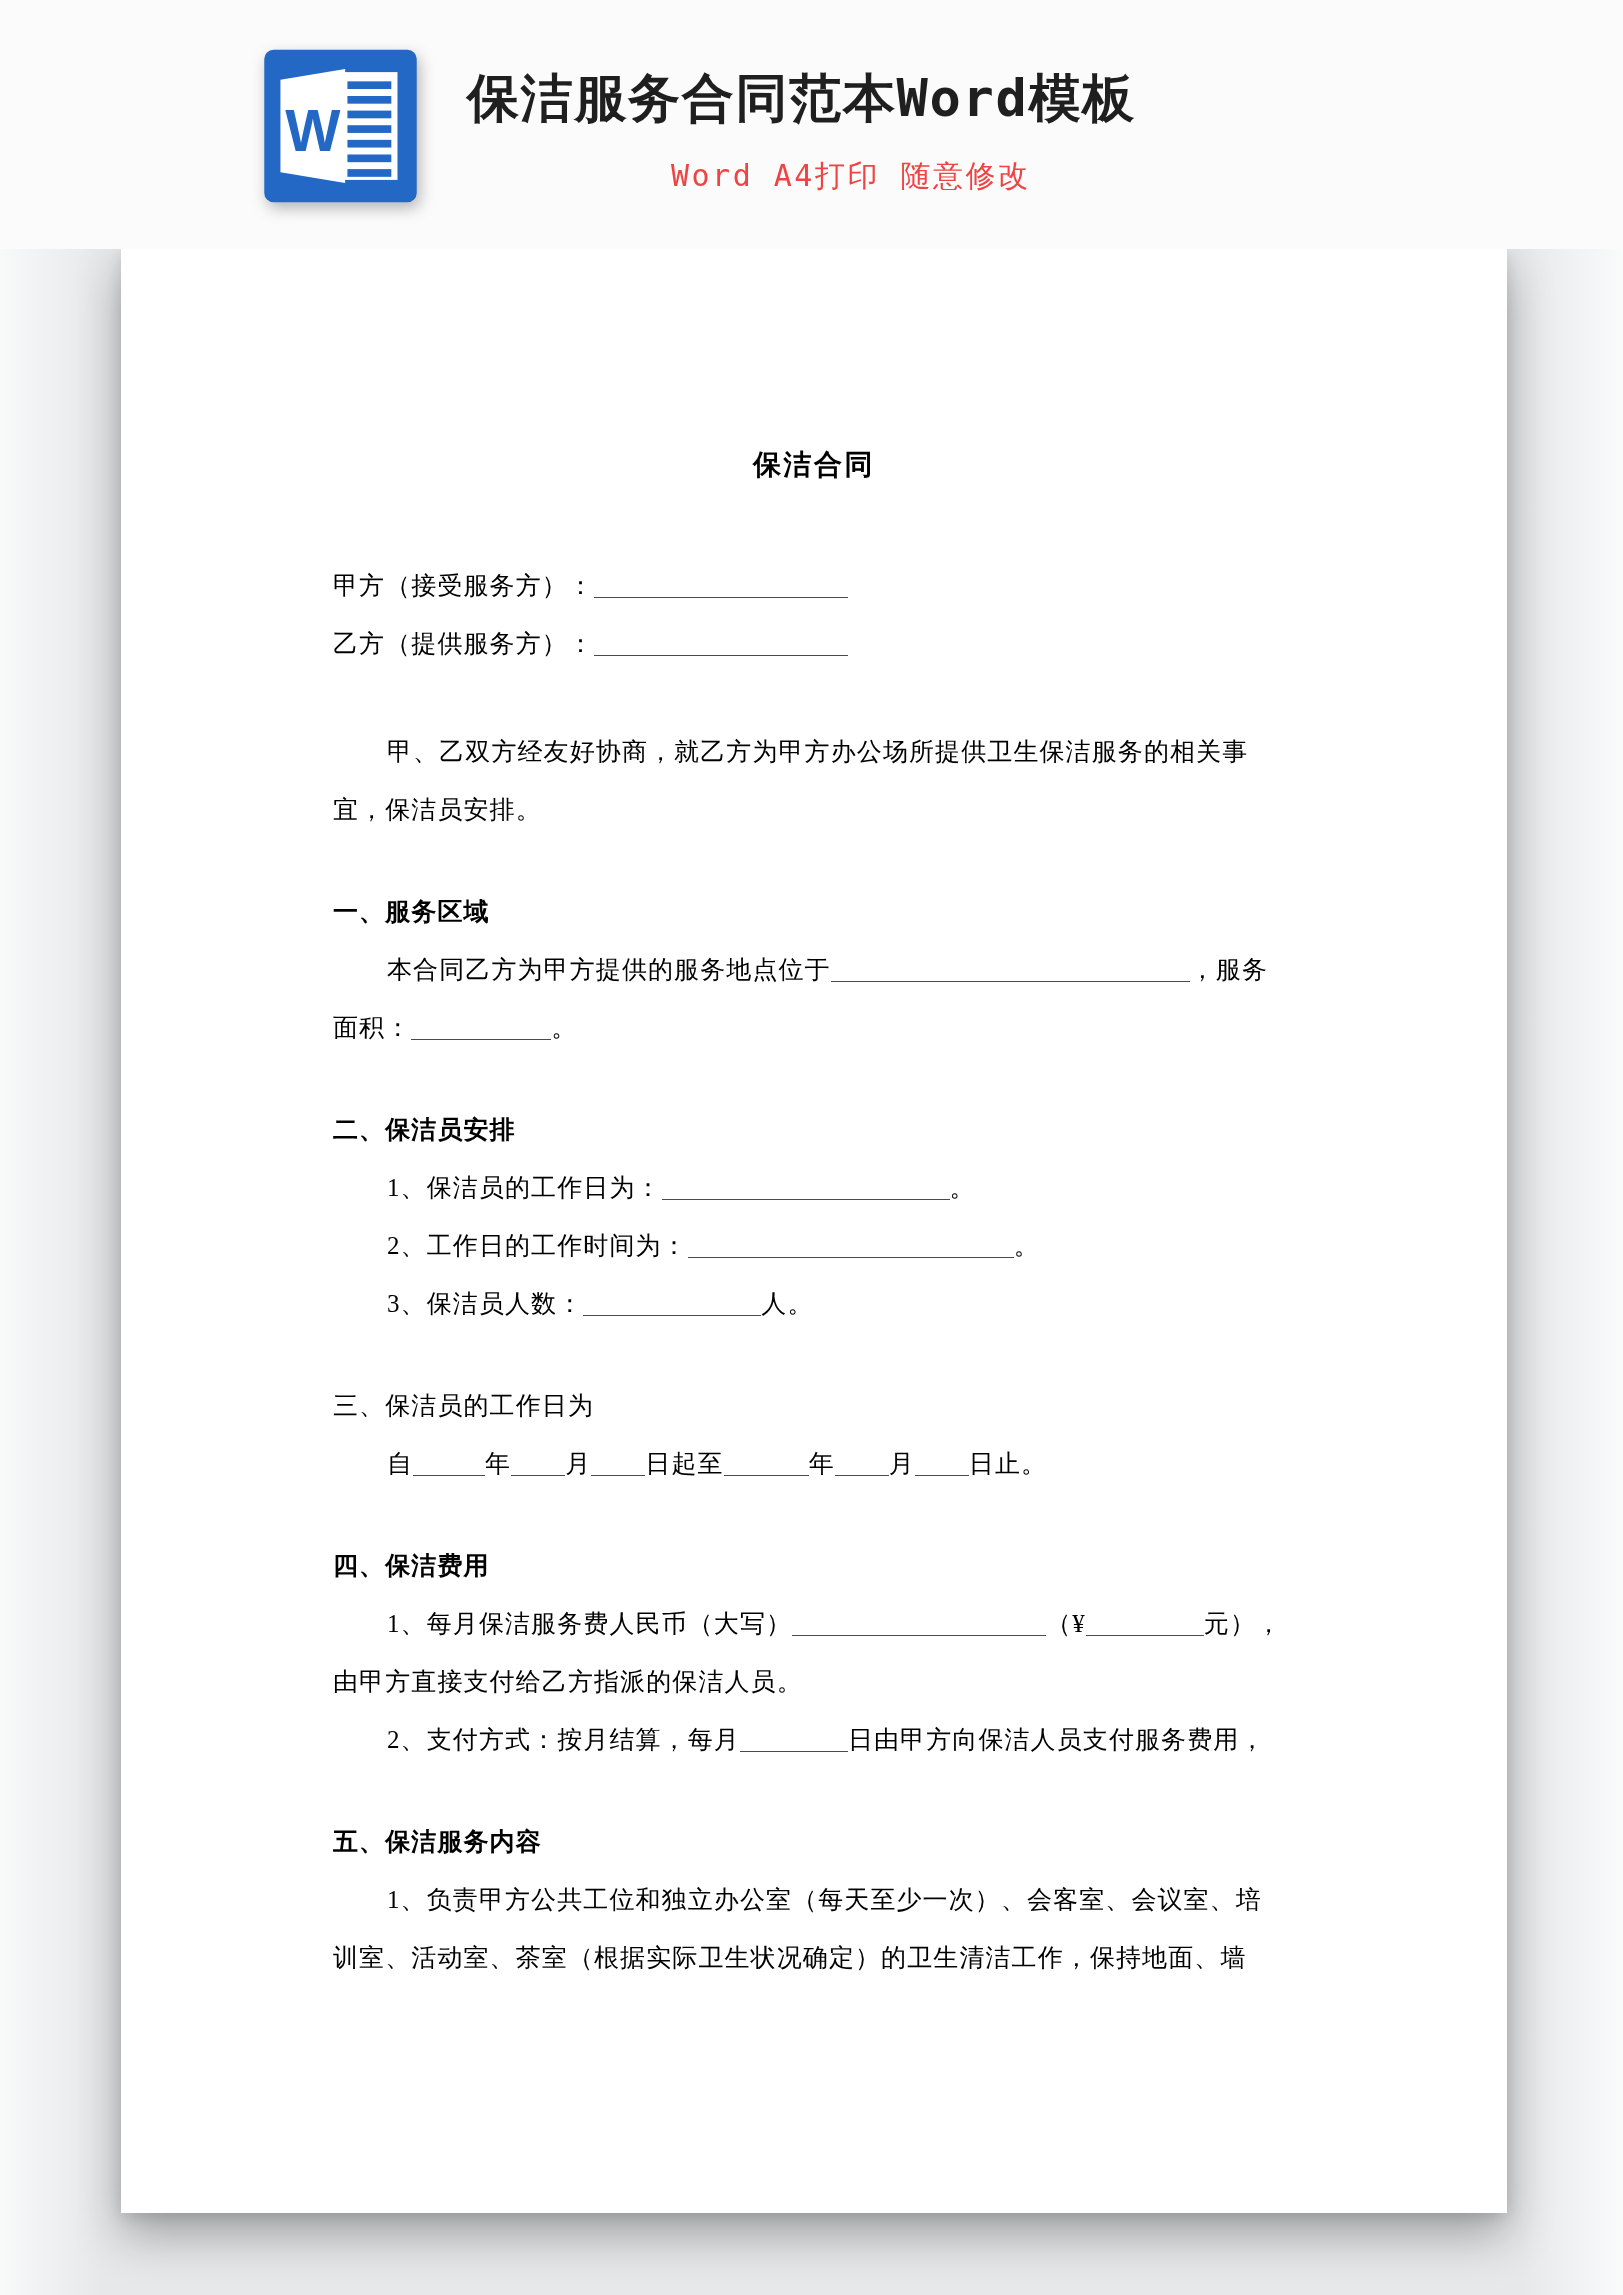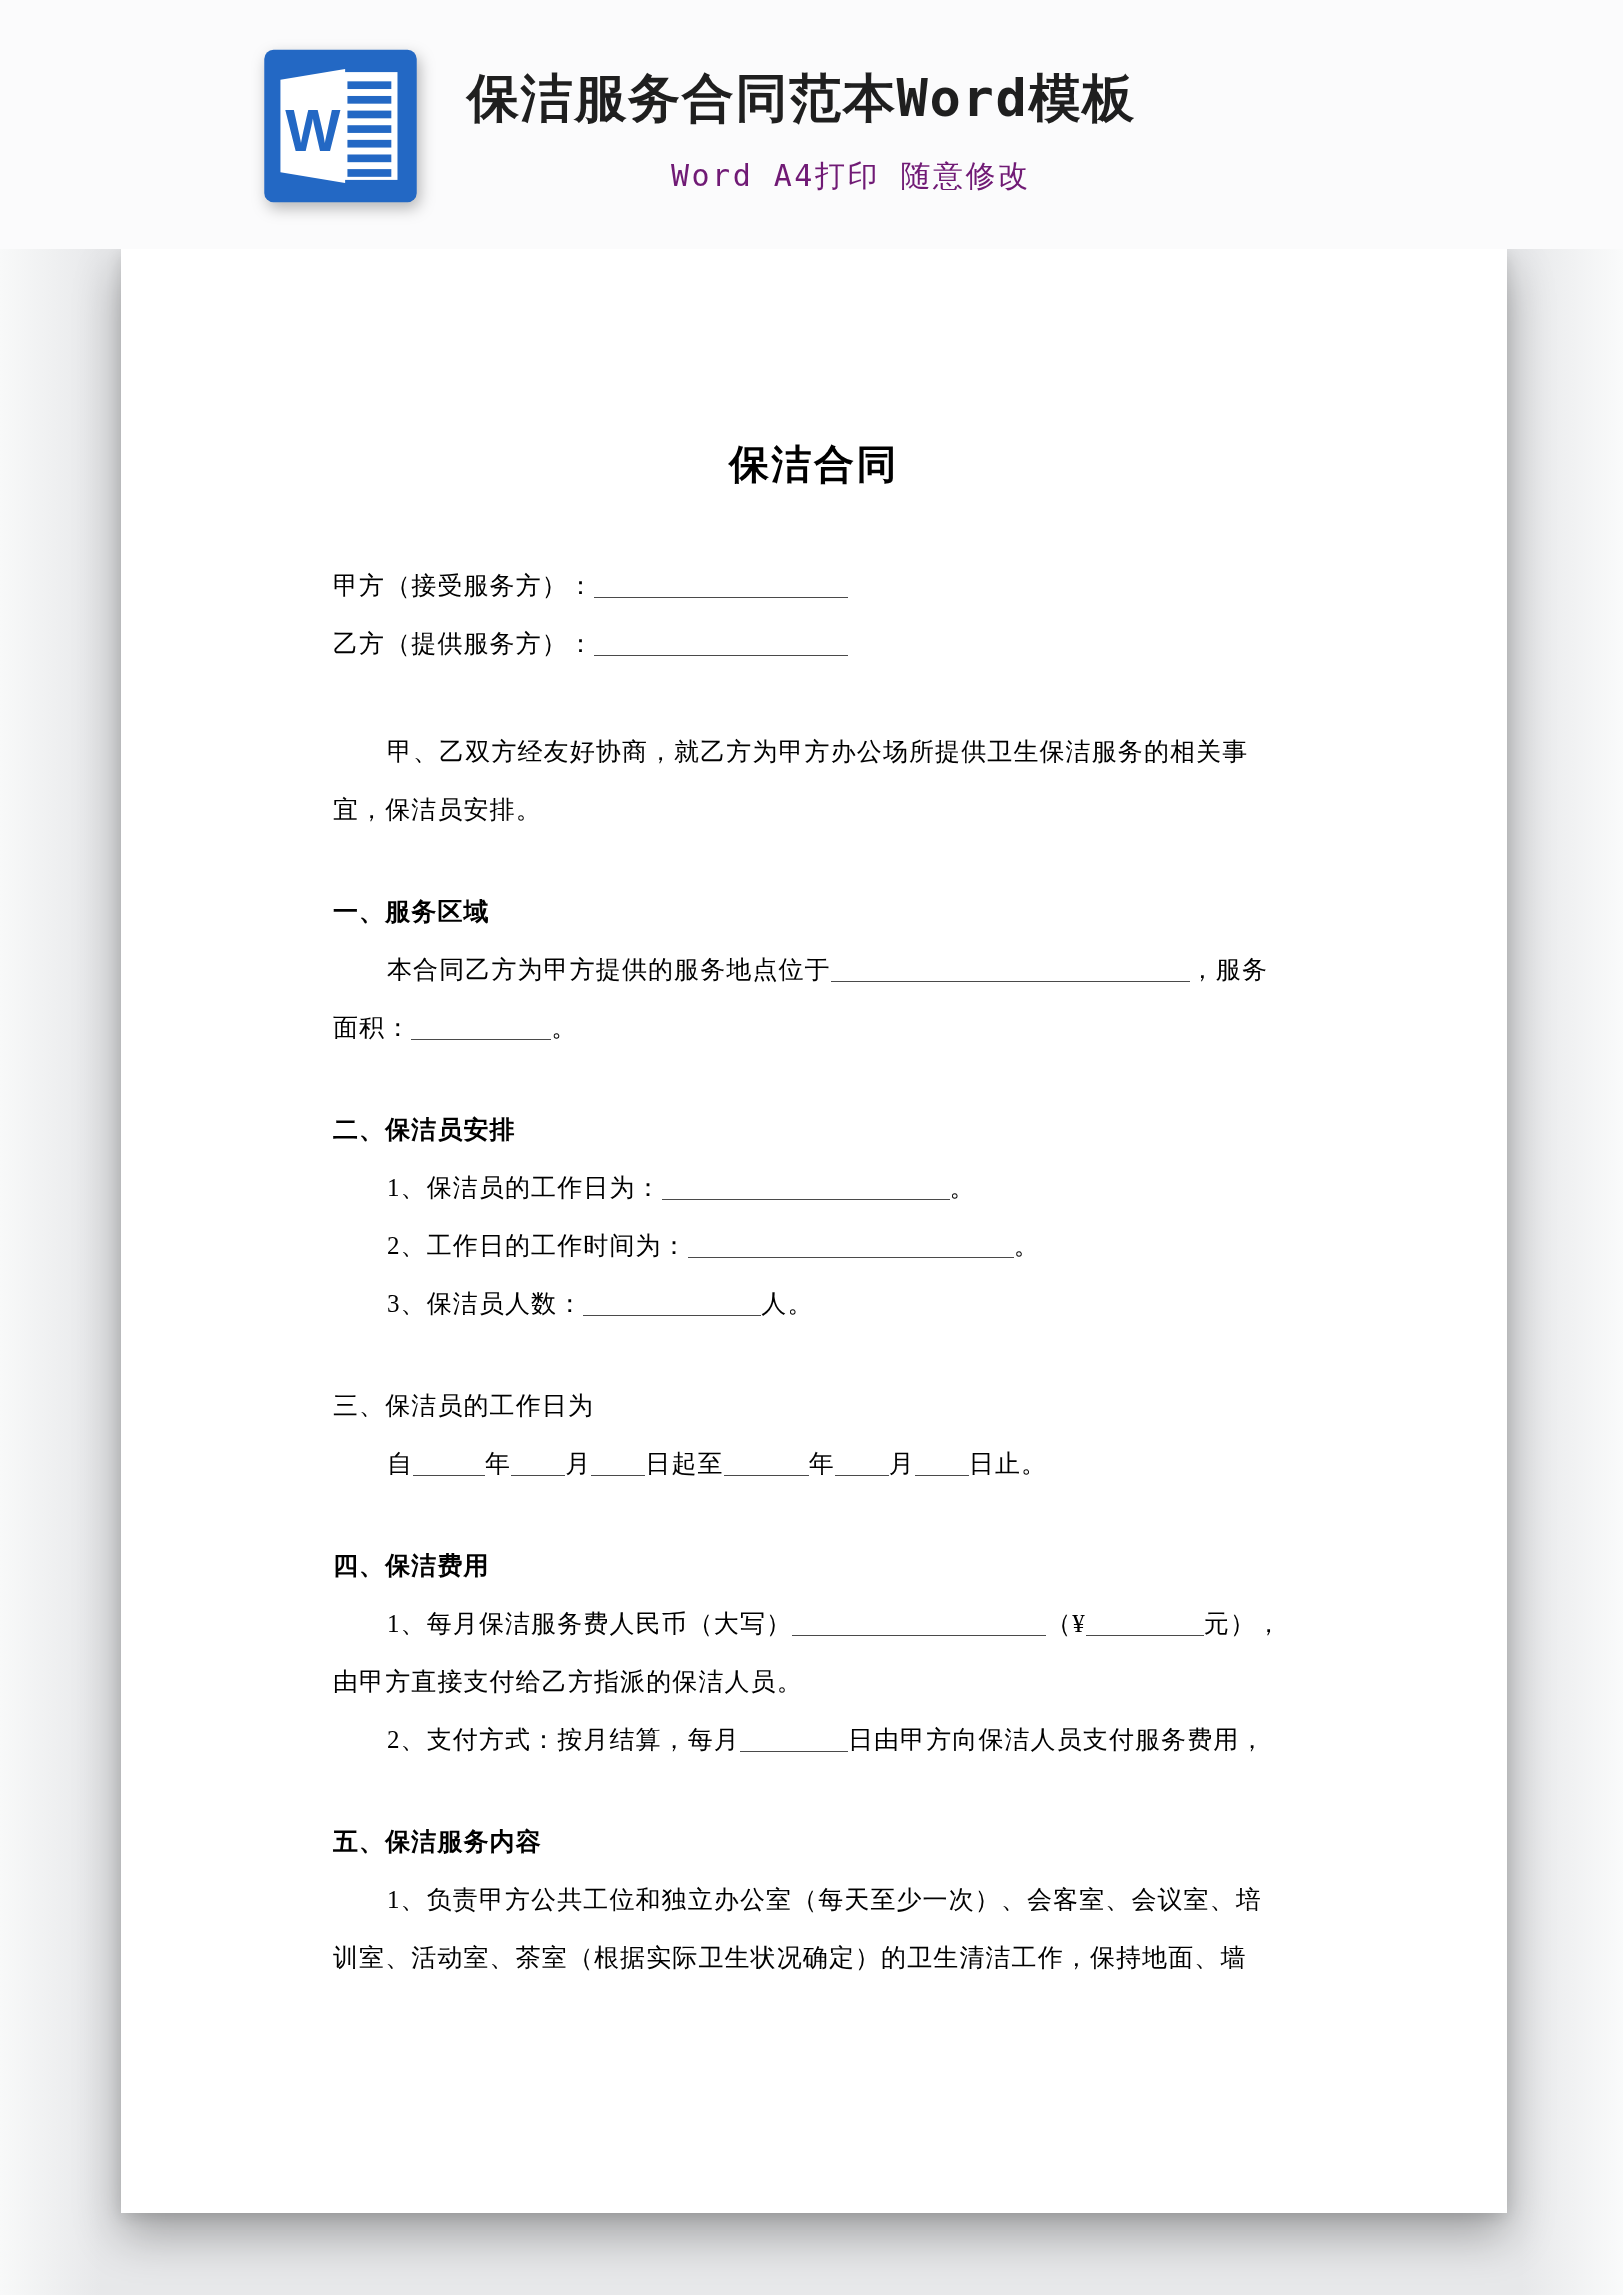--- a/index.html
+++ b/index.html
@@ -18,38 +18,38 @@
     filter:drop-shadow(3.4px 6px 7.6px rgba(0,0,0,0.28));
   }
   .header-title{
     position:absolute;left:467px;top:59px;height:78px;line-height:78px;
     font-size:52px;font-weight:bold;color:#1f1f1f;letter-spacing:1.7px;
     font-family:"DejaVu Sans Mono","Liberation Sans",sans-serif;
     white-space:nowrap;
   }
   .header-subtitle{
     position:absolute;left:671px;top:157px;height:37px;line-height:37px;
-    font-size:30px;color:#701a75;letter-spacing:2.5px;
+    font-size:30px;color:#ef4444;letter-spacing:2.5px;
     font-family:"DejaVu Sans Mono","Liberation Sans",sans-serif;
     white-space:nowrap;
   }
   
   .backdrop{
     position:absolute;left:0;top:249px;width:1624px;height:2047px;
     background:linear-gradient(90deg,#f8f9f9 0px,#e7e8ea 101px,#e7e8ea 1522px,#fafbfb 1624px);
   }
   
   .page{
     position:absolute;left:121px;top:249px;width:1386px;height:1964px;
     background:#ffffff;overflow:hidden;
     box-shadow:0 22px 44px rgba(0,0,0,0.30),0 4.2px 15px rgba(0,0,0,0.12);
   }
   .doc-title{
     margin-top:187px;height:58px;line-height:58px;
-    text-align:center;font-size:40px;font-weight:bold;
+    text-align:center;font-size:28px;font-weight:bold;
     letter-spacing:2.5px;color:#000;
   }
   .doc-line{
     margin-left:212px;height:58px;line-height:58px;
     font-size:25px;letter-spacing:1.1px;color:#000;
     white-space:nowrap;
   }
   .doc-line.indent{margin-left:266px;}
   .doc-line.bold{font-weight:bold;}
   .doc-line.gap-lg{margin-top:63px;}

